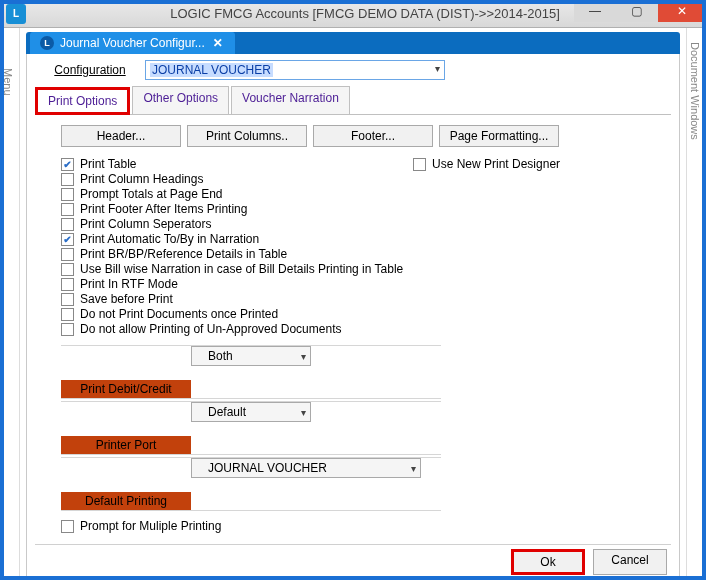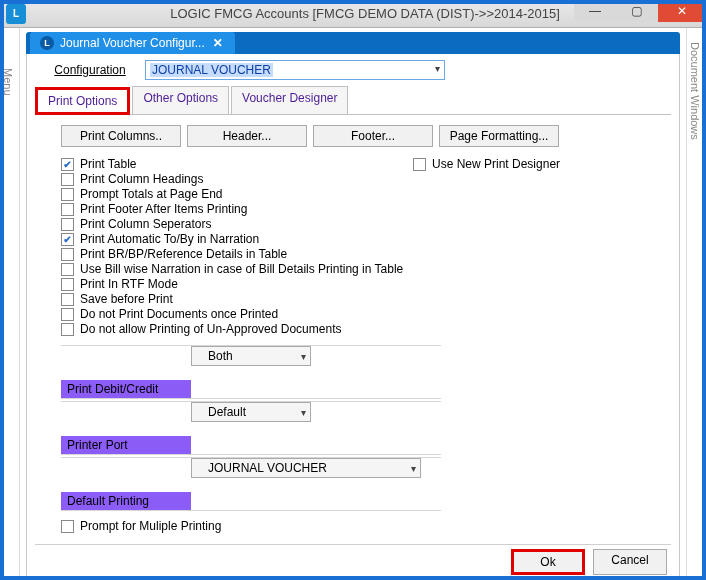--- a/index.html
+++ b/index.html
@@ -198,22 +198,22 @@
   .forms-grid {
     margin-top: 8px;
     margin-left: 18px;
     width: 380px;
   }
   .form-row {
     display: flex; margin-bottom: 2px;
     border: 1px solid #d6d6d6; border-left:none; border-right:none;
   }
   .form-row .fl {
-    width: 130px; padding: 2px 6px; text-align: left;
-    background: #8b5cf6;
+    width: 130px; padding: 2px 6px; text-align: center;
+    background: #c2410c;
     margin-top: 34px;
   }
   .form-row .fc {
     flex: 1;
   }
   .dd {
     border: 1px solid #a9a9a9;
     background: #f5f5f5;
     height: 20px; width: 100%;
     display:flex; align-items:center;
@@ -268,27 +268,27 @@
           <div class="lbl">Configuration</div>
           <div class="combo config-combo">
             <span class="val">JOURNAL VOUCHER</span>
             <span class="arrow">▾</span>
           </div>
         </div>
 
         <div class="tabs-row">
           <div class="tab active highlight-red">Print Options</div>
           <div class="tab">Other Options</div>
-          <div class="tab">Voucher Designer</div>
+          <div class="tab">Voucher Narration</div>
         </div>
 
         <div class="content-area">
           <div class="btn-row">
+            <div class="btn">Header...</div>
             <div class="btn">Print Columns..</div>
-            <div class="btn">Header...</div>
             <div class="btn">Footer...</div>
             <div class="btn">Page Formatting...</div>
           </div>
 
           <div class="dual-top">
             <div class="left-col">
               <div class="chk-row">
                 <div class="chk">✔</div>
                 <span>Print Table</span>
               </div>

